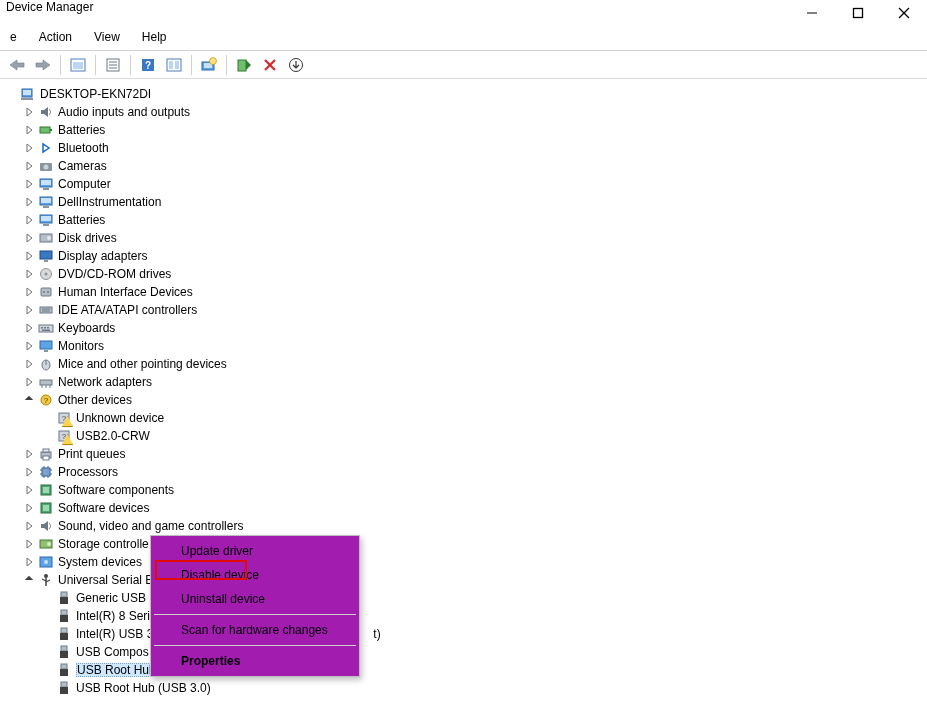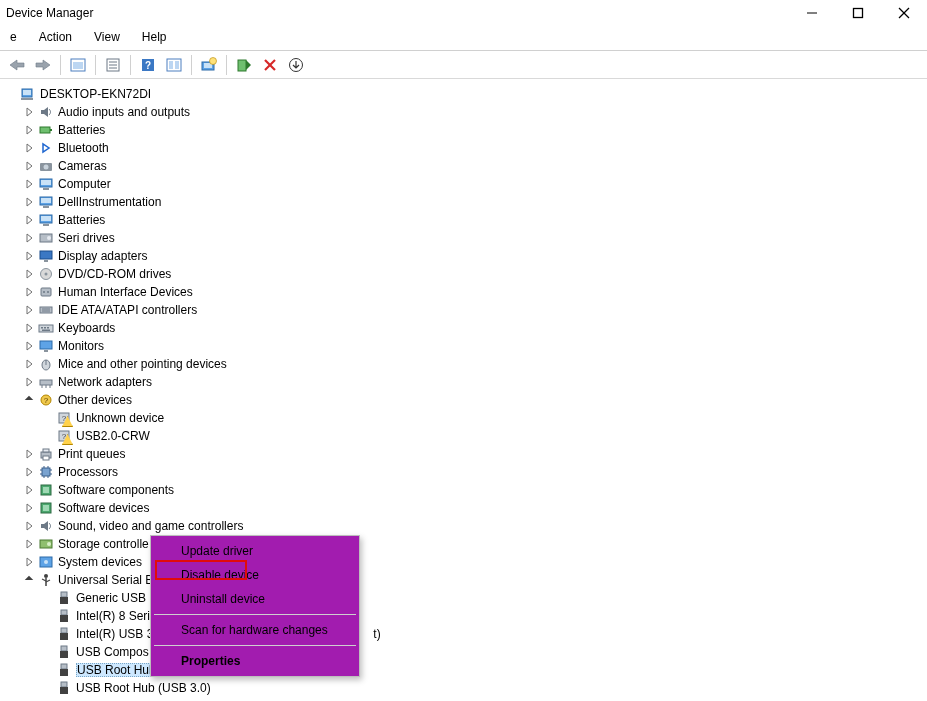--- a/index.html
+++ b/index.html
@@ -9,21 +9,20 @@
     font-family: "Segoe UI", Tahoma, sans-serif;
     font-size: 12px;
     background: #fff;
     color: #000;
     overflow: hidden;
     position: relative;
   }
   
   .titlebar {
     display: flex;
-    align-items: center;
     height: 26px;
     padding: 0 0 0 6px;
   }
   .titlebar .title { flex: 1; font-size: 12px; }
   .winbtns { display: flex; }
   .winbtn {
     width: 46px; height: 26px;
     display: flex; align-items: center; justify-content: center;
     font-family: "Segoe UI Symbol", sans-serif;
     font-size: 13px;
@@ -354,21 +353,21 @@
         <svg width="10" height="10">
           <path d="M3 1 L8 5 L3 9 Z" fill="none" stroke="#707070"></path>
         </svg>
       </span>
       <span class="nicon">
         <svg width="16" height="16">
           <rect x="2" y="4" width="12" height="8" fill="#b6bec7" stroke="#6d7986"></rect>
           <circle cx="11" cy="8" r="2" fill="#e6eaf0"></circle>
         </svg>
       </span>
-      <span class="nlabel">Seri drives</span>
+      <span class="nlabel">Disk drives</span>
     </div>
     <div class="node indent-1">
       <span class="expander">
         <svg width="10" height="10">
           <path d="M3 1 L8 5 L3 9 Z" fill="none" stroke="#707070"></path>
         </svg>
       </span>
       <span class="nicon">
         <svg width="16" height="16">
           <rect x="2" y="3" width="12" height="8" fill="#3b78c4" stroke="#1a4d8c"></rect>

